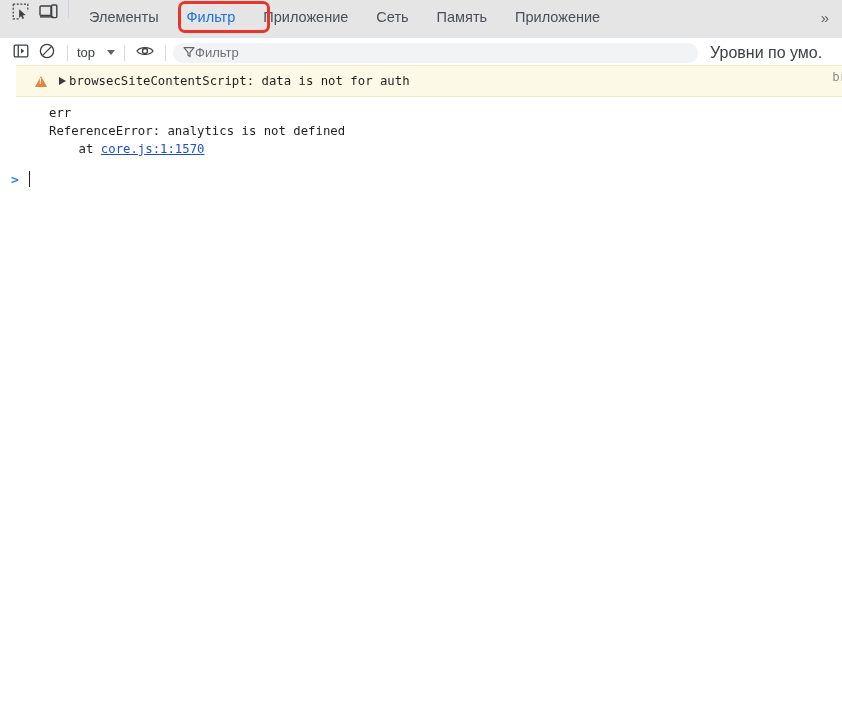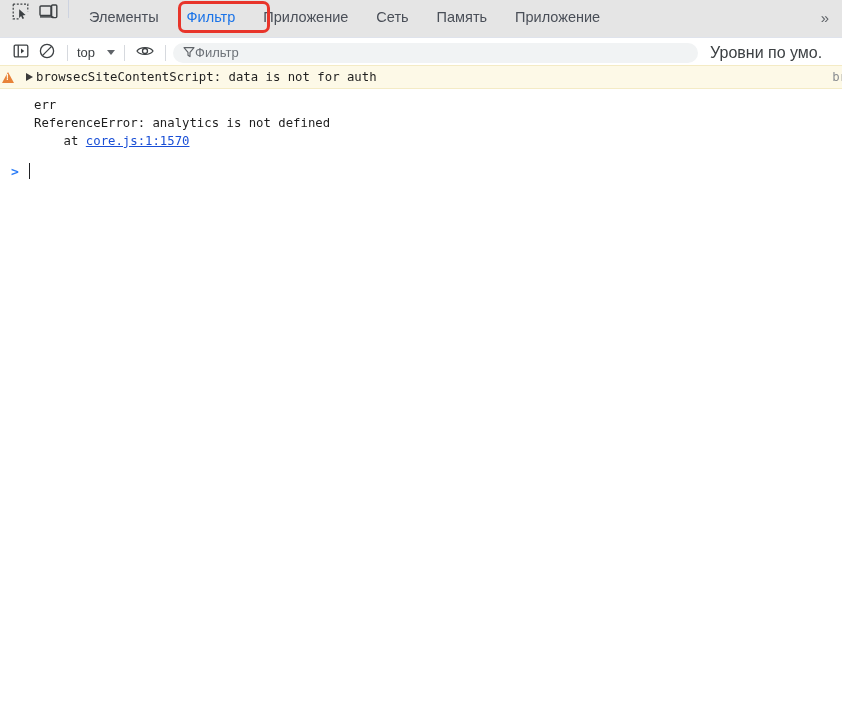--- a/index.html
+++ b/index.html
@@ -157,26 +157,27 @@
     top: 65px;
     width: 842px;
     bottom: 0;
     background: #ffffff;
     overflow: hidden;
   }
   .msg-warning {
     background: #fdf9e7;
     border-top: 1px solid #f4ebc5;
     border-bottom: 1px solid #f4ebc5;
-    height: 24px;
+    height: 32px;
     display: flex;
     align-items: center;
     box-sizing: border-box;
     position: relative;
-    padding-left: 2px;
+    padding-left: 19px;
+    margin-left: 16px;
   }
   .warn-tri {
     width: 0; height: 0;
     border-left: 6.5px solid transparent;
     border-right: 6.5px solid transparent;
     border-bottom: 11.5px solid #e8833a;
     position: relative;
     flex: 0 0 auto;
   }
   .warn-tri::after {
@@ -214,21 +215,21 @@
     color: #8a8d91;
     white-space: nowrap;
   }
   .stack-block {
     padding-top: 7px;
     color: #1f1f1f;
   }
   .stack-line {
     line-height: 18px;
     white-space: pre;
-    padding-left: 34px;
+    padding-left: 49px;
     color: #1f1f1f;
   }
   .link {
     color: #1a4fd6;
     text-decoration: underline;
   }
   .prompt-row {
     display: flex;
     align-items: center;
     height: 20px;

